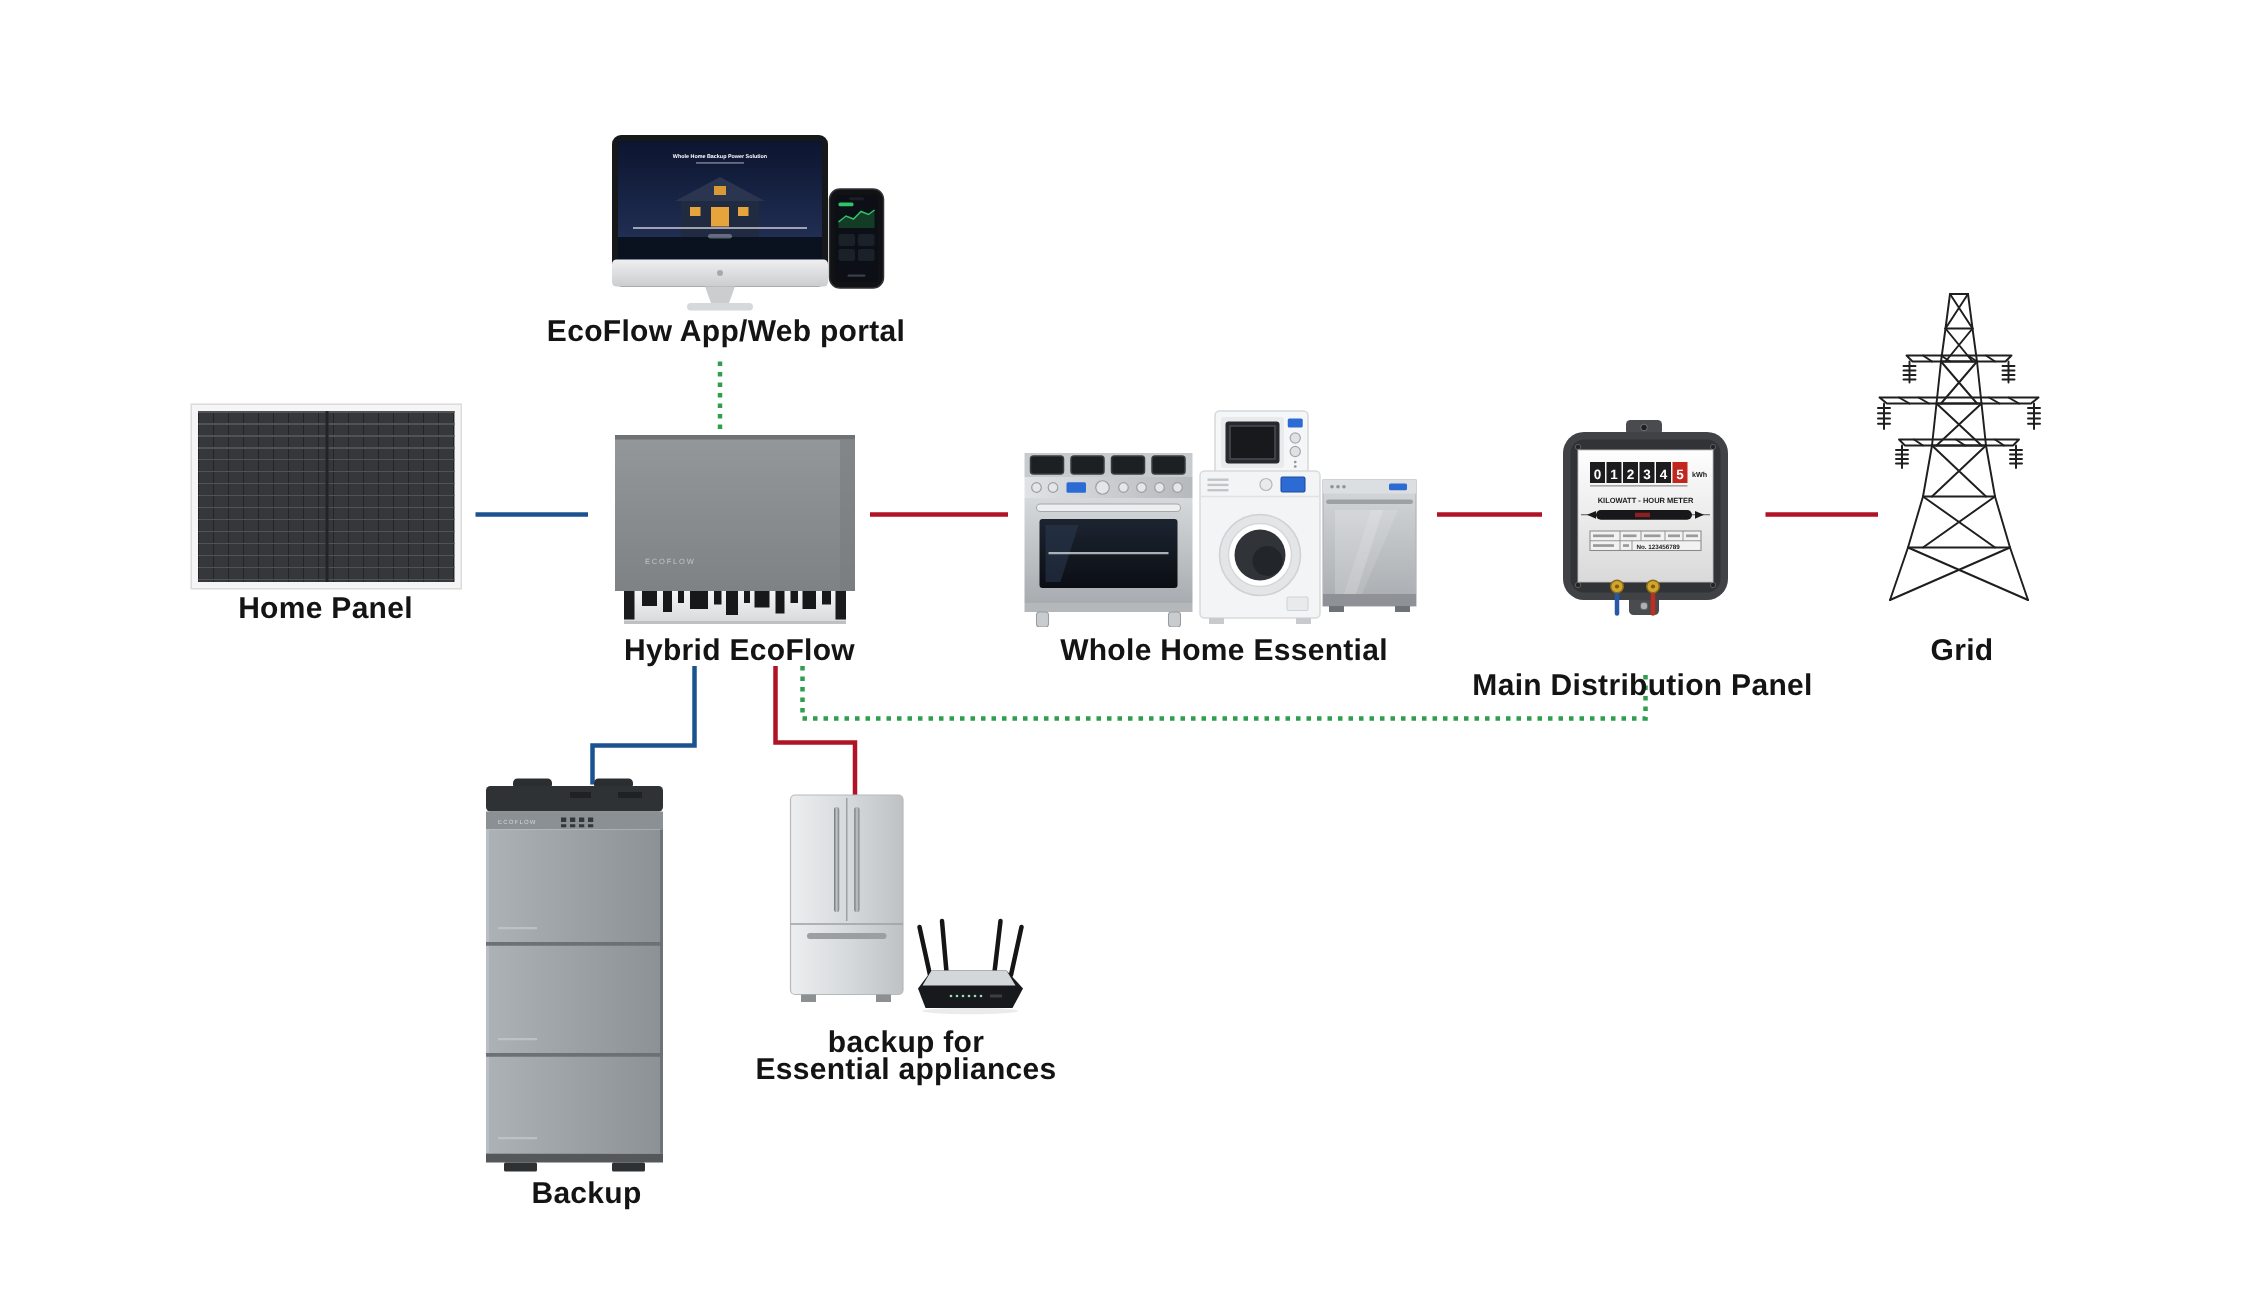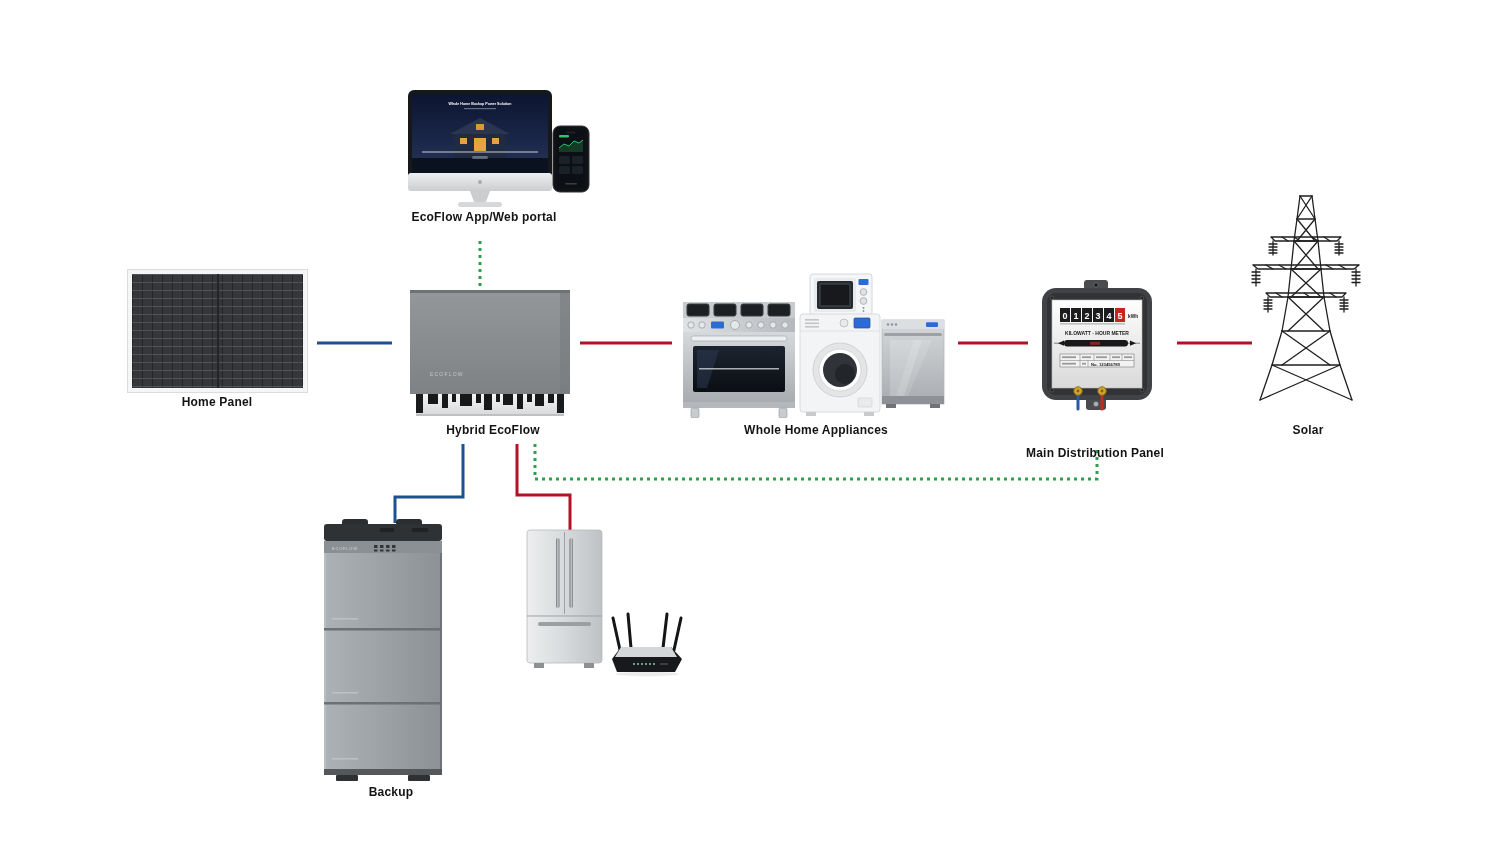--- a/index.html
+++ b/index.html
@@ -1,21 +1,21 @@
 <!DOCTYPE html>
 <html style="--blue: #1b5391; --red: #b11226; --green: #2f9e4f; --ink: #141414;"><head>
 <meta charset="utf-8">
 <style>
   html,body{margin:0;padding:0;background:#fff}
   .canvas{position:relative;width:1500px;height:859px;background:#ffffff;overflow:hidden;
           font-family:"Liberation Sans",sans-serif}
   .abs{position:absolute}
   svg{display:block}
   svg text{font-family:"Liberation Sans",sans-serif}
-  .lbl{position:absolute;transform:translateX(-50%);font-weight:700;font-size:12px;
+  .lbl{position:absolute;transform:translateX(-50%);font-weight:700;font-size:20px;
        color:var(--ink,#141414);white-space:nowrap;letter-spacing:.2px}
   .lbl2{text-align:center;line-height:18px;white-space:nowrap}
   .ln{fill:none;stroke-width:3px}
   .c-blue{stroke:var(--blue,#1b5391)}
   .c-red{stroke:var(--red,#b11226)}
   .c-green{stroke:var(--green,#2f9e4f)}
   .dotted{stroke-dasharray:3 4}
   
   .solar{left:127px;top:269px;width:181px;height:124px;background:#f5f5f5;
          border:1px solid #dcdcdc;box-sizing:border-box;padding:4px}
@@ -403,18 +403,22 @@
           <circle cx="126" cy="136" r="0.9"></circle>
           <circle cx="130" cy="136" r="0.9"></circle>
       </g>
       <rect x="136" y="135" width="8" height="2" fill="#3a3e42"></rect>
     </g>
   </svg>
 
   <div class="lbl" style="left:217px;top:395px">Home Panel</div>
   <div class="lbl" style="left:484px;top:210px">EcoFlow App/Web portal</div>
   <div class="lbl" style="left:493px;top:423px">Hybrid EcoFlow</div>
-  <div class="lbl" style="left:816px;top:423px">Whole Home Appliances</div>
+  <div class="lbl" style="left:816px;top:423px">Whole Home Essential</div>
   <div class="lbl" style="left:1095px;top:446px">Main Distribution Panel</div>
-  <div class="lbl" style="left:1308px;top:423px">Solar</div>
+  <div class="lbl" style="left:1308px;top:423px">Grid</div>
   <div class="lbl" style="left:391px;top:785px">Backup</div>
+  <div class="lbl lbl2" style="left:604px;top:686px">
+    <div>backup for</div>
+    <div>Essential appliances</div>
+  </div>
 
 </div>
 
 </body></html>

